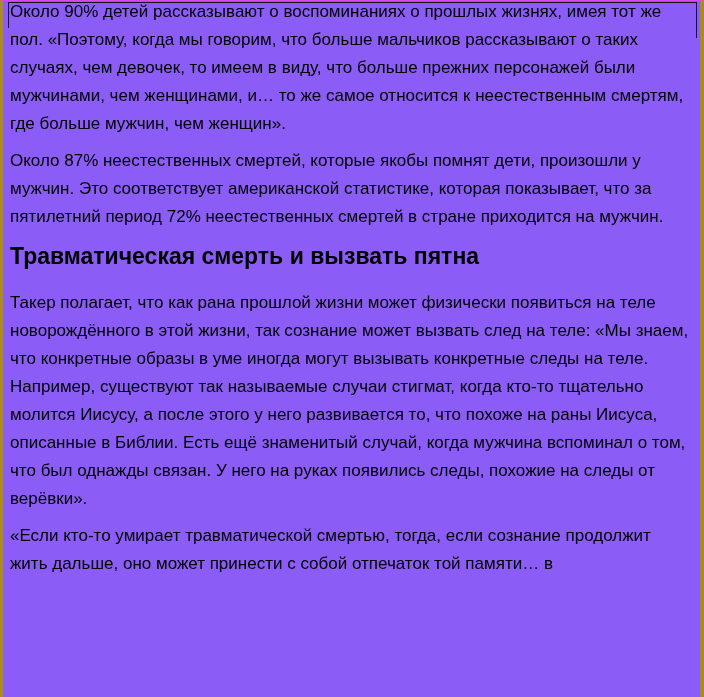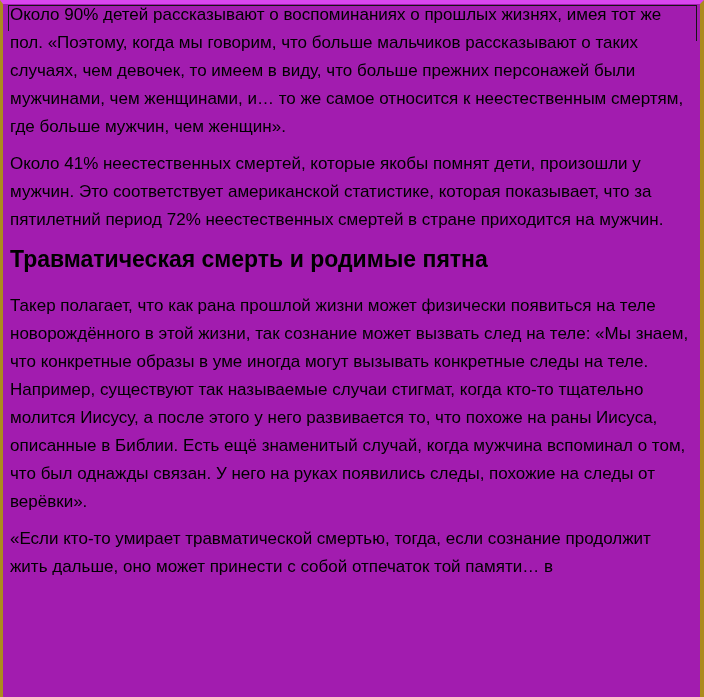--- a/index.html
+++ b/index.html
@@ -11,22 +11,22 @@
     height: 697px;
     overflow: hidden;
     background: #ffffff;
     font-family: "Liberation Sans", sans-serif;
   }
   .page {
     position: relative;
     box-sizing: border-box;
     width: 704px;
     height: 697px;
-    background: #a21caf;
-    border-top: 4px solid #d946ef;
+    background: #8b5cf6;
+    border-top: 1px solid #d946ef;
     border-left: 3px solid #ac8b1d;
     border-right: 4px solid #ac8b1d;
     border-bottom: none;
   }
   
   .artifact {
     position: absolute;
     background: #151515;
   }
   .artifact-top   { left: 5px; right: 3px; top: 1px; height: 1px; }
@@ -57,18 +57,18 @@
 </head>
 <body>
 
 <div class="page">
   <div class="artifact artifact-top"></div>
   <div class="artifact artifact-left"></div>
   <div class="artifact artifact-right"></div>
 
   <article>
     <p class="para first">Около 90% детей рассказывают о воспоминаниях о прошлых жизнях, имея тот же пол. «Поэтому, когда мы говорим, что больше мальчиков рассказывают о таких случаях, чем девочек, то имеем в виду, что больше прежних персонажей были мужчинами, чем женщинами, и… то же самое относится к неестественным смертям, где больше мужчин, чем женщин».</p>
-    <p class="para">Около 41% неестественных смертей, которые якобы помнят дети, произошли у мужчин. Это соответствует американской статистике, которая показывает, что за пятилетний период 72% неестественных смертей в стране приходится на мужчин.</p>
-    <h2 class="heading">Травматическая смерть и родимые пятна</h2>
+    <p class="para">Около 87% неестественных смертей, которые якобы помнят дети, произошли у мужчин. Это соответствует американской статистике, которая показывает, что за пятилетний период 72% неестественных смертей в стране приходится на мужчин.</p>
+    <h2 class="heading">Травматическая смерть и вызвать пятна</h2>
     <p class="para">Такер полагает, что как рана прошлой жизни может физически появиться на теле новорождённого в этой жизни, так сознание может вызвать след на теле: «Мы знаем, что конкретные образы в уме иногда могут вызывать конкретные следы на теле. Например, существуют так называемые случаи стигмат, когда кто-то тщательно молится Иисусу, а после этого у него развивается то, что похоже на раны Иисуса, описанные в Библии. Есть ещё знаменитый случай, когда мужчина вспоминал о том, что был однажды связан. У него на руках появились следы, похожие на следы от верёвки».</p>
     <p class="para">«Если кто-то умирает травматической смертью, тогда, если сознание продолжит жить дальше, оно может принести с собой отпечаток той памяти… в</p>
   </article>
 </div>
 
 </body></html>

